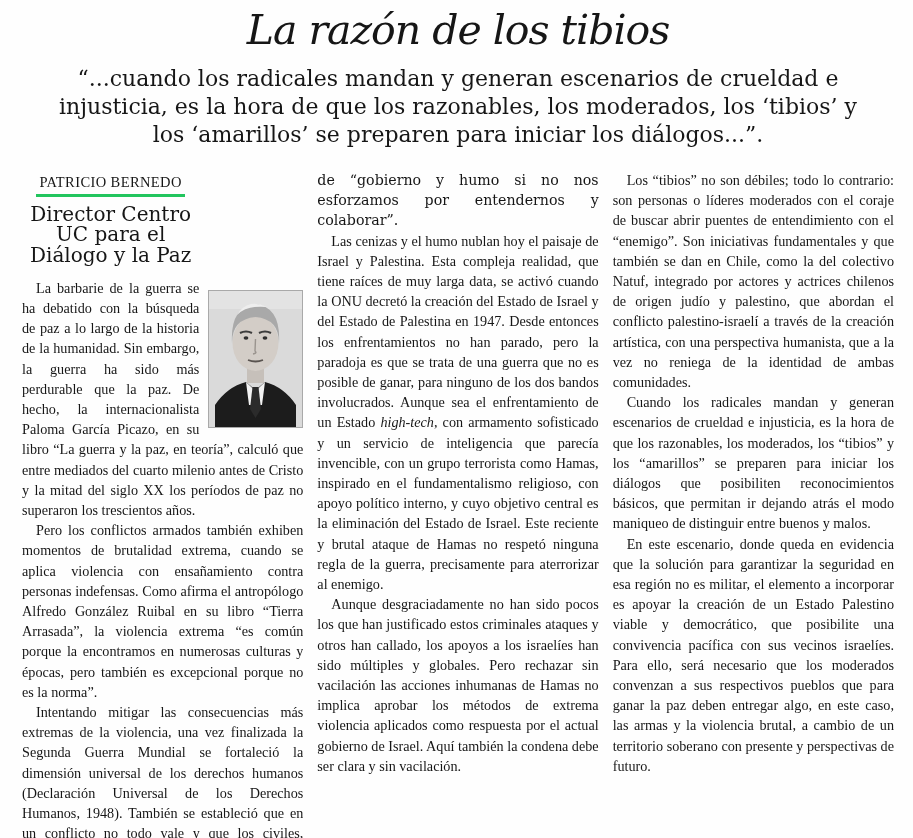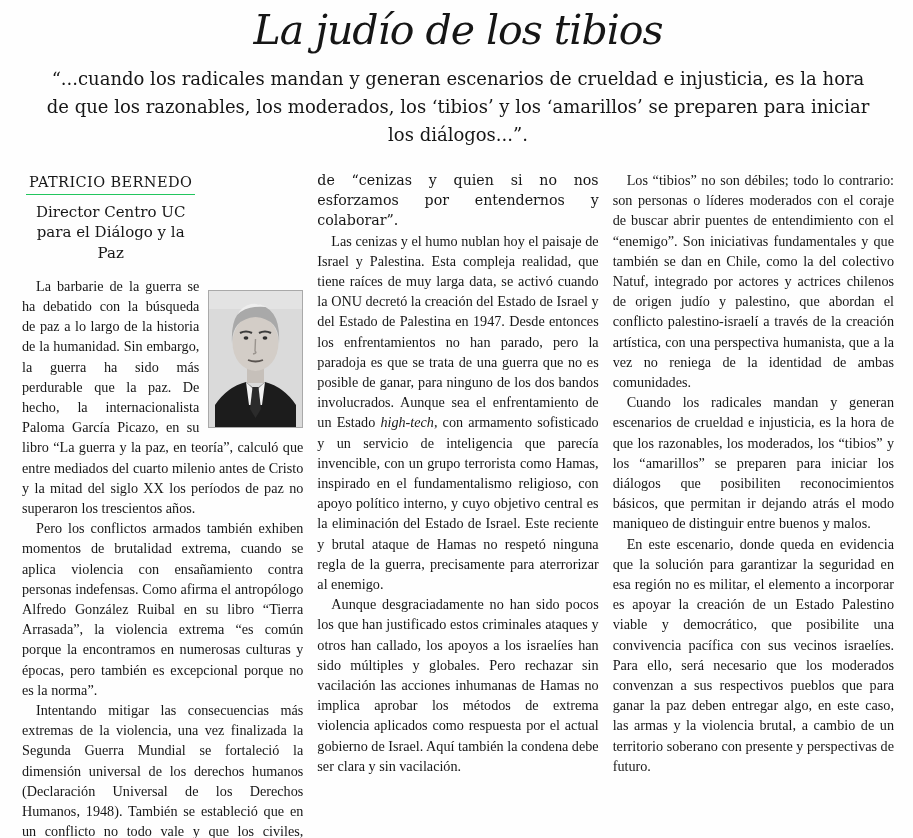--- a/index.html
+++ b/index.html
@@ -16,21 +16,21 @@
   .title {
     font-style: italic;
     font-weight: normal;
     font-size: 41px;
     letter-spacing: -1px;
     text-align: center;
     margin: 2px 0 11px 0;
   }
 
   .quote {
-    font-size: 18px;
+    font-size: 22px;
     line-height: 28px;
     text-align: center;
     max-width: 826px;
     margin: 0 auto 21px auto;
   }
 
   .columns {
     display: grid;
     grid-template-columns: 1fr 1fr 1fr;
     column-gap: 14px;
@@ -42,44 +42,45 @@
     hyphens: auto;
     -webkit-hyphens: auto;
   }
   .col { overflow: hidden; }
 
   .byline { text-align: center; margin: 2px 0 13px 0; }
   .author {
     display: inline-block;
     font-size: 14.5px;
     letter-spacing: 0.4px;
-    border-bottom: 1px solid #22c55e;
+    border-bottom: 3px solid #22c55e;
     padding: 0 3px 2px 3px;
+    font-family: Liberation Serif, serif;
   }
-  .role { font-size: 15px; margin-top: 7px; }
+  .role { font-size: 20px; margin-top: 7px; }
 
   .para { margin: 0; }
   .para.indent { text-indent: 14px; font-family: Liberation Serif, serif; }
 
   .photo {
     float: right;
     width: 95px; height: 138px;
     margin: 120px 0 6px 9px;
     border: 1px solid #a9a9a9;
     background: #dcdcdc;
     overflow: hidden;
   }
   .photo svg { display: block; width: 100%; height: 100%; }
 </style>
 </head>
 <body>
 
 <div class="page">
 
-  <h1 class="title">La judío de los tibios</h1>
+  <h1 class="title">La razón de los tibios</h1>
 
   <p class="quote">“...cuando los radicales mandan y generan escenarios de crueldad e injusticia, es la hora de que los razonables, los moderados, los ‘tibios’ y los ‘amarillos’ se preparen para iniciar los diálogos...”.</p>
 
   <div class="columns">
 
     <div class="col">
       <div class="photo">
         <svg viewBox="0 0 93 136" preserveAspectRatio="none" aria-hidden="true">
           <rect x="0" y="0" width="93" height="136" fill="#dadada"></rect>
           <rect x="0" y="0" width="93" height="18" fill="#e3e3e3"></rect>
@@ -104,21 +105,21 @@
       </div>
       <div>
           <p class="para indent">La barbarie de la guerra se ha debatido con la búsqueda de paz a lo largo de la historia de la humanidad. Sin embargo, la guerra ha sido más perdurable que la paz. De hecho, la internacionalista Paloma García Picazo, en su libro “La guerra y la paz, en teoría”, calculó que entre mediados del cuarto milenio antes de Cristo y la mitad del siglo XX los períodos de paz no superaron los trescientos años.</p>
           <p class="para indent">Pero los conflictos armados también exhiben momentos de brutalidad extrema, cuando se aplica violencia con ensañamiento contra personas indefensas. Como afirma el antropólogo Alfredo González Ruibal en su libro “Tierra Arrasada”, la violencia extrema “es común porque la encontramos en numerosas culturas y épocas, pero también es excepcional porque no es la norma”.</p>
           <p class="para indent">Intentando mitigar las consecuencias más extremas de la violencia, una vez finalizada la Segunda Guerra Mundial se fortaleció la dimensión universal de los derechos humanos (Declaración Universal de los Derechos Humanos, 1948). También se estableció que en un conflicto no todo vale y que los civiles, protegidos por el Derecho Internacional Humanitario, no pueden ser objetivos militares. No respetar la vida e integridad física y moral de los civiles puede ser un crimen de guerra.</p>
         </div>
     </div>
 
     <div class="col">
       <div>
-          <p class="para">de “cenizas y quien si no nos esforzamos por entendernos y colaborar”.</p>
+          <p class="para">de “gobierno y humo si no nos esforzamos por entendernos y colaborar”.</p>
           <p class="para indent">Las cenizas y el humo nublan hoy el paisaje de Israel y Palestina. Esta compleja realidad, que tiene raíces de muy larga data, se activó cuando la ONU decretó la creación del Estado de Israel y del Estado de Palestina en 1947. Desde entonces los enfrentamientos no han parado, pero la paradoja es que se trata de una guerra que no es posible de ganar, para ninguno de los dos bandos involucrados. Aunque sea el enfrentamiento de un Estado <i>high-tech</i>, con armamento sofisticado y un servicio de inteligencia que parecía invencible, con un grupo terrorista como Hamas, inspirado en el fundamentalismo religioso, con apoyo político interno, y cuyo objetivo central es la eliminación del Estado de Israel. Este reciente y brutal ataque de Hamas no respetó ninguna regla de la guerra, precisamente para aterrorizar al enemigo.</p>
           <p class="para indent">Aunque desgraciadamente no han sido pocos los que han justificado estos criminales ataques y otros han callado, los apoyos a los israelíes han sido múltiples y globales. Pero rechazar sin vacilación las acciones inhumanas de Hamas no implica aprobar los métodos de extrema violencia aplicados como respuesta por el actual gobierno de Israel. Aquí también la condena debe ser clara y sin vacilación.</p>
         </div>
     </div>
 
     <div class="col">
       <div>
           <p class="para indent">Los “tibios” no son débiles; todo lo contrario: son personas o líderes moderados con el coraje de buscar abrir puentes de entendimiento con el “enemigo”. Son iniciativas fundamentales y que también se dan en Chile, como la del colectivo Natuf, integrado por actores y actrices chilenos de origen judío y palestino, que abordan el conflicto palestino-israelí a través de la creación artística, con una perspectiva humanista, que a la vez no reniega de la identidad de ambas comunidades.</p>
           <p class="para indent">Cuando los radicales mandan y generan escenarios de crueldad e injusticia, es la hora de que los razonables, los moderados, los “tibios” y los “amarillos” se preparen para iniciar los diálogos que posibiliten reconocimientos básicos, que permitan ir dejando atrás el modo maniqueo de distinguir entre buenos y malos.</p>
           <p class="para indent">En este escenario, donde queda en evidencia que la solución para garantizar la seguridad en esa región no es militar, el elemento a incorporar es apoyar la creación de un Estado Palestino viable y democrático, que posibilite una convivencia pacífica con sus vecinos israelíes. Para ello, será necesario que los moderados convenzan a sus respectivos pueblos que para ganar la paz deben entregar algo, en este caso, las armas y la violencia brutal, a cambio de un territorio soberano con presente y perspectivas de futuro.</p>

